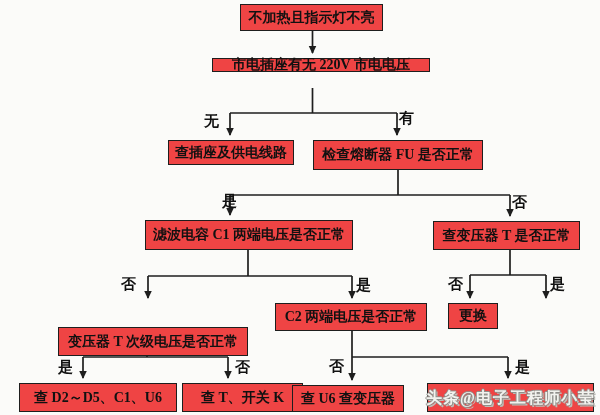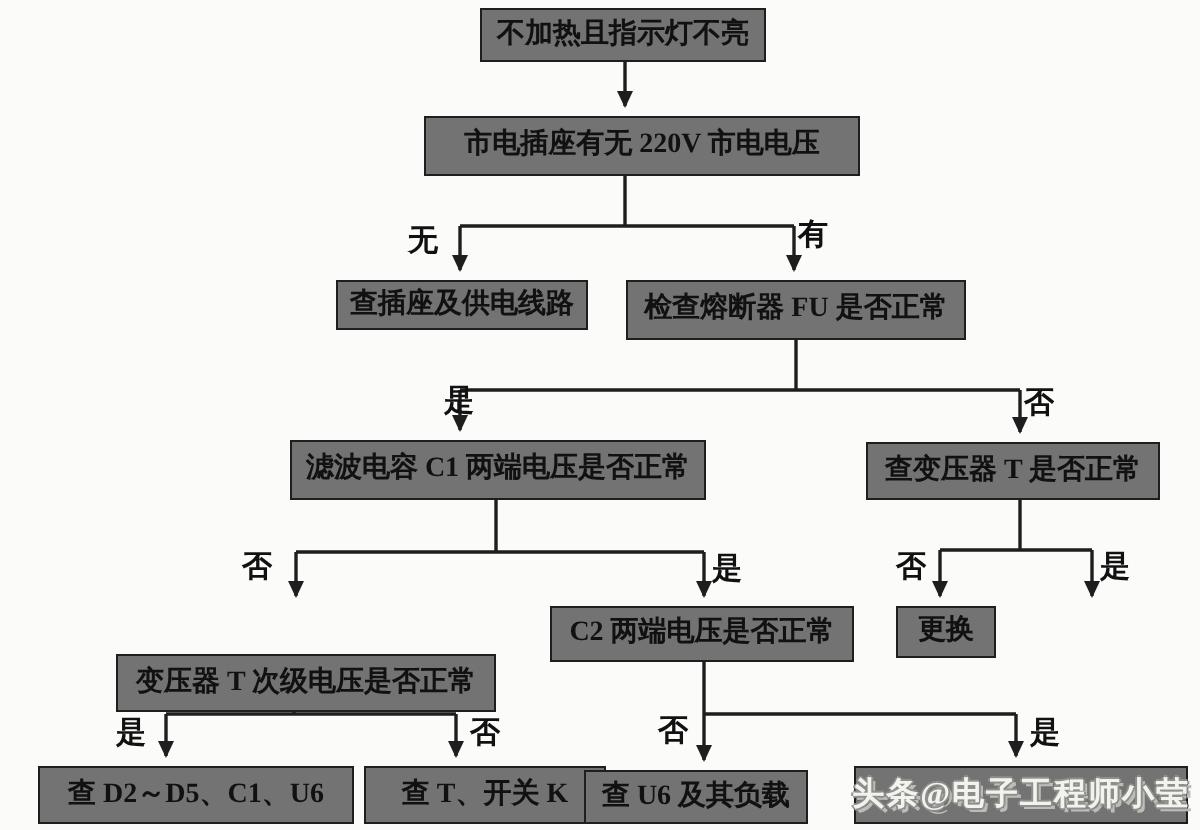--- a/index.html
+++ b/index.html
@@ -7,35 +7,35 @@
     position:relative;
     width:600px;height:415px;
     background:#fbfbf9;
     font-family:"Liberation Serif","DejaVu Serif",serif;
     overflow:hidden;
   }
   #connectors{position:absolute;left:0;top:0;width:600px;height:415px;}
   .node{
     position:absolute;
     border:1.6px solid #1e1e1e;
-    background:#737373;
+    background:#ef4444;
     display:flex;align-items:center;justify-content:center;
     font-size:14px;font-weight:bold;color:#111;
     white-space:nowrap;
     box-sizing:border-box;
     line-height:1;
   }
   .elabel{
     position:absolute;
     font-size:15px;font-weight:bold;color:#111;
     line-height:1;
   }
   
   .n0{left:240px;top:4px;width:143px;height:27px;}
-  .n1{left:212px;top:58px;width:218px;height:30px;}
+  .n1{left:212px;top:58px;width:218px;height:14px;}
   .n2{left:168px;top:140px;width:126px;height:25px;}
   .n3{left:313px;top:140px;width:170px;height:30px;}
   .n4{left:145px;top:220px;width:208px;height:30px;}
   .n5{left:433px;top:221px;width:147px;height:29px;}
   .n6{left:58px;top:303px;width:190px;height:29px;margin-top:24px;}
   .n7{left:275px;top:303px;width:152px;height:28px;}
   .n8{left:448px;top:303px;width:50px;height:26px;}
   .n9{left:507px;top:303px;width:77px;height:26px;}
   .n10{left:19px;top:383px;width:158px;height:29px;}
   .n11{left:182px;top:383px;width:121px;height:29px;}
@@ -110,21 +110,21 @@
   <div class="node n1">市电插座有无 220V 市电电压</div>
   <div class="node n2">查插座及供电线路</div>
   <div class="node n3">检查熔断器 FU 是否正常</div>
   <div class="node n4">滤波电容 C1 两端电压是否正常</div>
   <div class="node n5">查变压器 T 是否正常</div>
   <div class="node n6">变压器 T 次级电压是否正常</div>
   <div class="node n7">C2 两端电压是否正常</div>
   <div class="node n8">更换</div>
   <div class="node n10">查 D2～D5、C1、U6</div>
   <div class="node n11">查 T、开关 K</div>
-  <div class="node n12">查 U6 及其负载</div>
+  <div class="node n12">查 U6 查变压器</div>
   <div class="node n13">
     <span class="watermark-text">头条@电子工程师小莹</span>
   </div>
 
   <div class="elabel L0">无</div>
   <div class="elabel L1">有</div>
   <div class="elabel L2">是</div>
   <div class="elabel L3">否</div>
   <div class="elabel L4">否</div>
   <div class="elabel L5">是</div>

